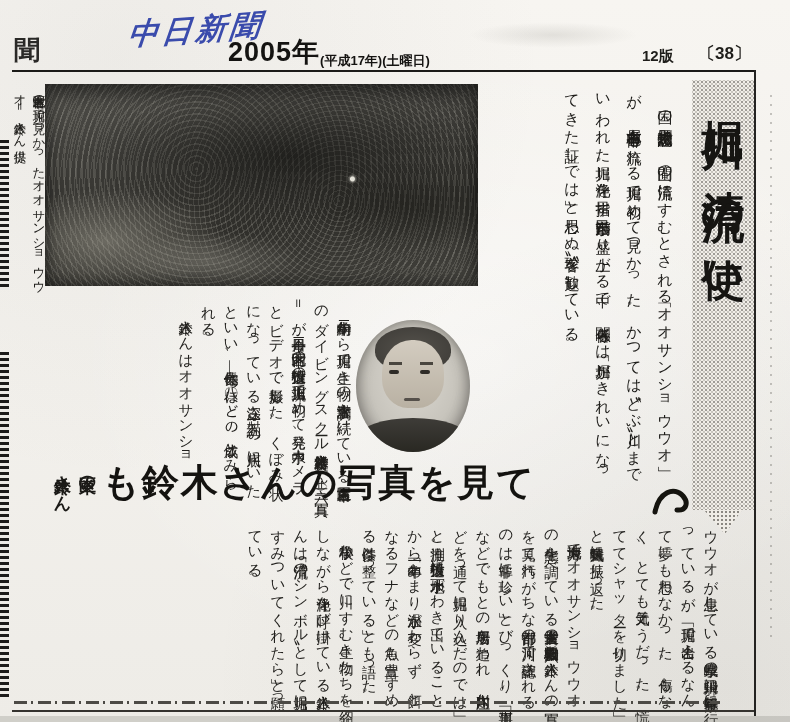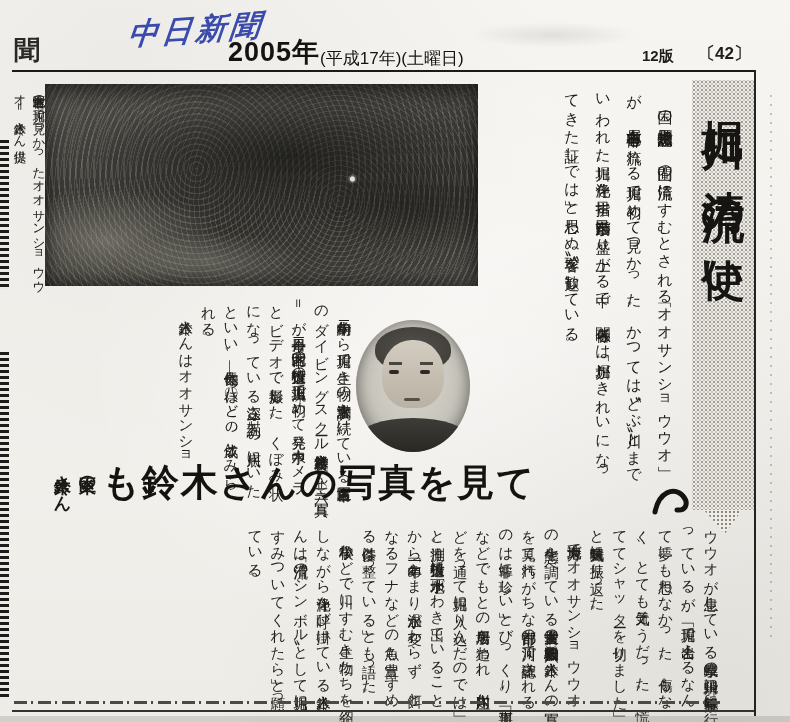--- a/index.html
+++ b/index.html
@@ -19,21 +19,21 @@
 
   
   .masthead { left:14px; top:33px; font-size:26px; font-weight:bold; color:#2a2927; }
   .handwritten {
     left:128px; top:10px; font-size:30px; font-weight:bold; color:#2b3ea7;
     transform:rotate(-4deg) skewX(-10deg); letter-spacing:4px; font-style:italic; opacity:.92;
   }
   .dateline { left:228px; top:34px; display:flex; align-items:flex-end;
     font-family:"Liberation Sans","DejaVu Sans",sans-serif; color:#141311; }
   .dateline .big { font-size:27px; font-weight:bold; letter-spacing:1px; }
-  .dateline .small { font-size:17px; font-weight:normal; }
+  .dateline .small { font-size:13px; font-weight:bold; }
   .edition { left:642px; top:47px; font-size:15px; font-weight:bold;
     font-family:Liberation Sans, sans-serif; }
   .pageno { left:698px; top:42px; font-size:17px; font-weight:bold;
     font-family:"Liberation Sans",sans-serif; }
   .rule-top { left:12px; top:70px; width:744px; height:2px; background:#1b1a18; }
   .rule-right { left:754px; top:70px; width:2px; height:646px; background:#242321; }
   .rule-bottom { left:12px; top:710px; width:744px; height:2px; background:#35332f; }
   .dash-rule { left:14px; top:701px; width:706px; height:3px;
     background:repeating-linear-gradient(90deg,#4c4a45 0 13px, transparent 13px 17px,
       #4c4a45 17px 19px, transparent 19px 24px); }
@@ -124,21 +124,21 @@
 <div class="page">
 
   <div class="abs masthead">聞</div>
   <div class="abs handwritten">中日新聞</div>
   <div class="abs dateline">
     <span class="big">2005年</span>
     <span class="small">(平成17年)</span>
     <span class="small">(土曜日)</span>
   </div>
   <div class="abs edition">12版</div>
-  <div class="abs pageno">〔42〕</div>
+  <div class="abs pageno">〔38〕</div>
   <div class="abs rule-top"></div>
 
   <div class="abs stripe s1"></div>
   <div class="abs stripe s2"></div>
   <div class="abs margin-dots"></div>
   <div class="abs ghost"></div>
 
   <div class="abs photo"></div>
   <div class="abs caption vtext">名古屋市北区の堀川で見つかったオオサンショウウオ＝鈴木さん提供</div>
 

